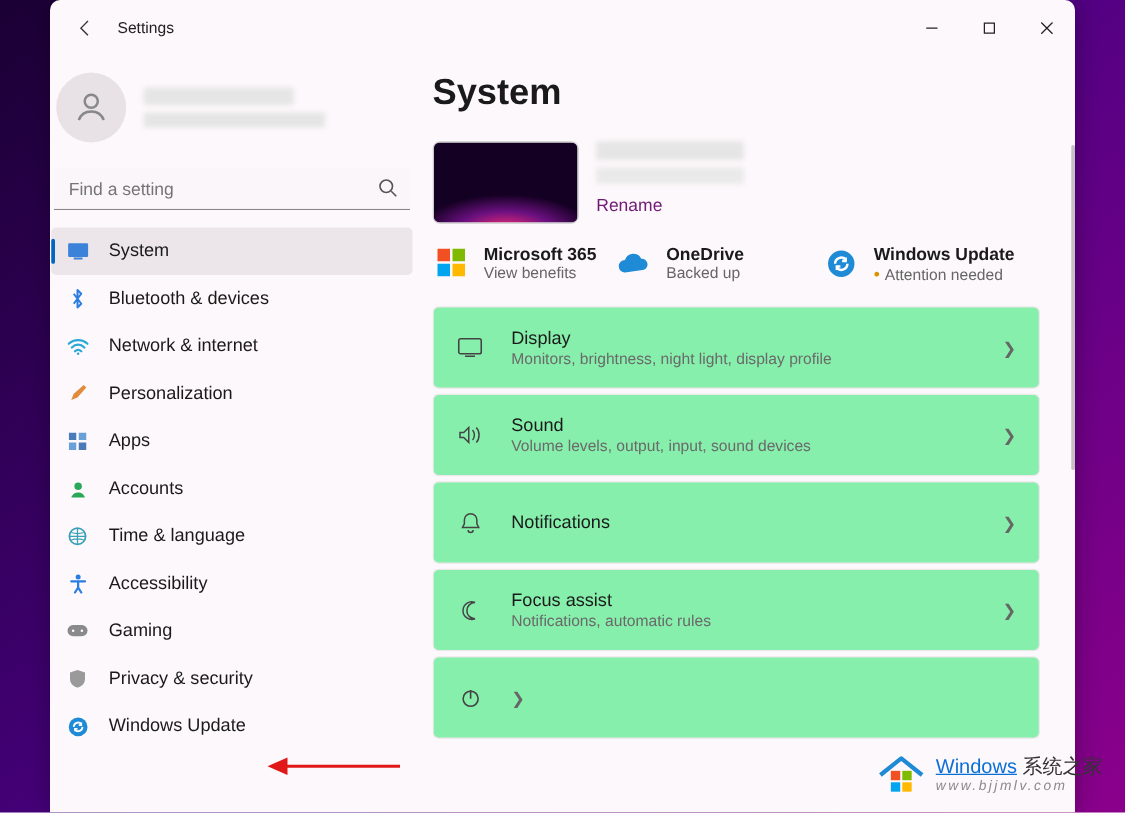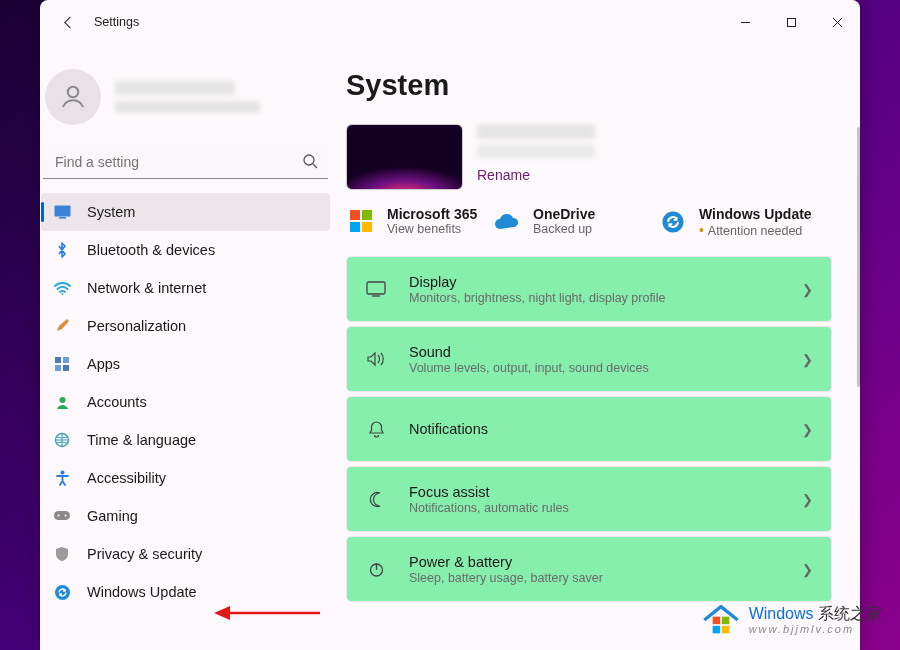--- a/index.html
+++ b/index.html
@@ -1,21 +1,21 @@
 <!DOCTYPE html>
 <html><head>
 <meta charset="utf-8">
 <style>
   * { box-sizing: border-box; margin: 0; padding: 0; font-family: "Segoe UI", Arial, sans-serif; }
   body { width: 900px; height: 650px; background: linear-gradient(135deg, #1a0033, #4b0082, #8b008b); position: relative; overflow: hidden; }
   .window {
     position: absolute; top: 0; left: 40px; right: 40px; bottom: 0;
     background: #fdf8fb; border-radius: 8px 8px 0 0; overflow: hidden;
     box-shadow: 0 0 20px rgba(0,0,0,.3);
-    display: flex; flex-direction: column; gap: 11px;
+    display: flex; flex-direction: column;
   }
   .titlebar { height: 44px; display: flex; align-items: center; padding: 0 0 0 12px; }
   .back-btn { width: 32px; height: 32px; display:flex;align-items:center;justify-content:center; color:#333; }
   .title-txt { font-size: 12.5px; color: #222; margin-left: 10px; }
   .win-controls { margin-left: auto; display: flex; }
   .win-btn { width: 46px; height: 32px; display:flex;align-items:center;justify-content:center; color:#222; font-size:11px;}
   .body-area { display: flex; flex: 1; overflow: hidden; }
   .sidebar { width: 306px; padding: 4px 16px 0 1px; display:flex; flex-direction:column; }
   .account { display:flex; align-items:center; gap:14px; padding: 10px 4px 16px 4px; }
   .avatar { width: 56px; height:56px; border-radius:50%; background:#e8e2e6; display:flex;align-items:center;justify-content:center; color:#888;}
@@ -52,21 +52,21 @@
   .card-ico { width:22px; color:#444; display:flex;align-items:center;justify-content:center;}
   .card-body { flex:1; display:flex; flex-direction:column; gap:1px;}
   .card-title { font-size:14.5px; color:#1a1a1a;}
   .card-sub { font-size:12.5px; color:#6a6a6a;}
   .chev { color:#666; font-size:13px;}
   .scrollbar { position:absolute; top:72px; right:0; width:3px; height:260px; background:#c7c1c5; border-radius:2px;}
   .arrow-callout { position:absolute; left:212px; top:601px; pointer-events:none;}
   .watermark { position:absolute; right:14px; bottom:6px; display:flex; align-items:center; gap:8px; background:rgba(255,255,255,.0); padding:4px; }
   .wm-logo { width:40px; height:40px; }
   .wm-txt { display:flex; flex-direction:column; line-height:1.1;}
-  .wm-main { font-size:16px; color:#0a70d8; font-weight:500;}
+  .wm-main { font-size:16px; color:#0a70d8; font-weight:500;text-decoration:underline;}
   .wm-cn { font-size:16px; color:#333; font-weight:500;}
   .wm-url { font-size:11px; color:#8a8a8a; letter-spacing:2px;font-style:italic;}
   
   .c-blue{color:#0b6bcb;} .c-orange{color:#e07a2d;} .c-green{color:#2aa854;} .c-grey{color:#7a7a7a;}
   .ms365 { display:grid; grid-template-columns:1fr 1fr; grid-template-rows:1fr 1fr; gap:2px; width:22px;height:22px;}
   .ms365 span{ width:10px;height:10px;}
 </style>
 </head>
 <body>
 
@@ -331,24 +331,20 @@
             </span>
             <span class="chev">❯</span>
           </div>
           <div class="card">
             <span class="card-ico">
                 <svg width="17" height="17" viewBox="0 0 17 17">
                   <circle cx="8.5" cy="9" r="6" stroke="#444" stroke-width="1.3" fill="none"></circle>
                   <line x1="8.5" y1="2" x2="8.5" y2="9" stroke="#444" stroke-width="1.3"></line>
                 </svg>
               </span>
-            <span class="card-body">
-              <span class="card-title">Power &amp; battery</span>
-              <span class="card-sub">Sleep, battery usage, battery saver</span>
-            </span>
             <span class="chev">❯</span>
           </div>
         </div>
       </div>
     </div>
   </div>
 </div>
 
 <svg class="arrow-callout" width="110" height="24">
   <line x1="108" y1="12" x2="16" y2="12" stroke="#e01818" stroke-width="2.5"></line>

